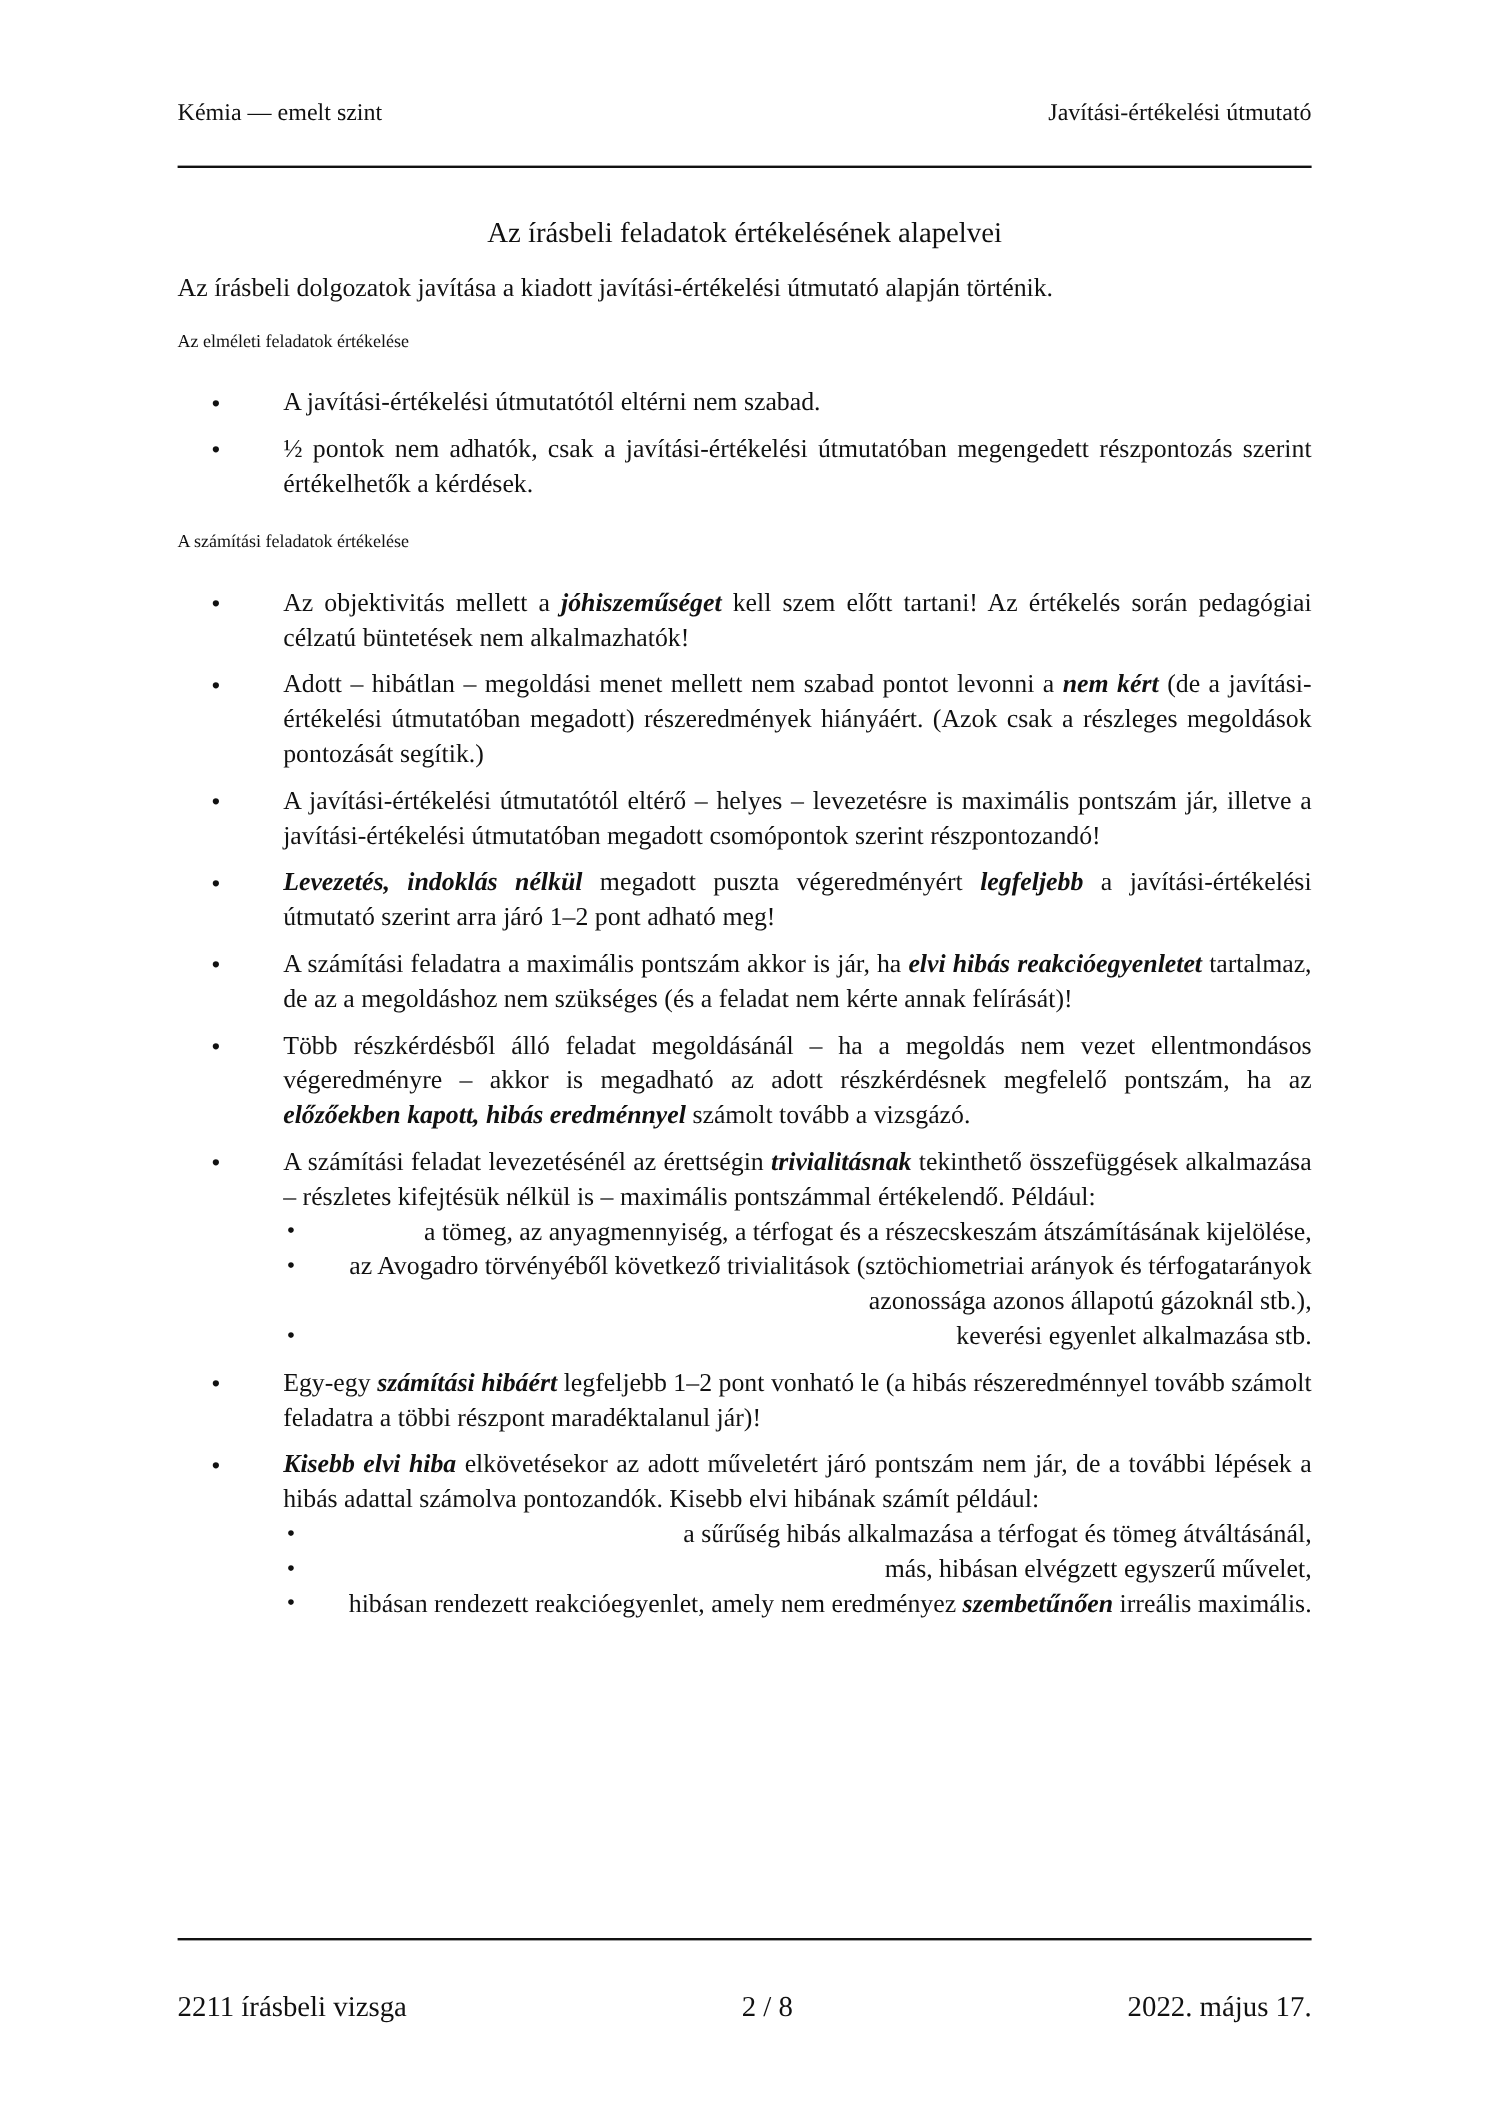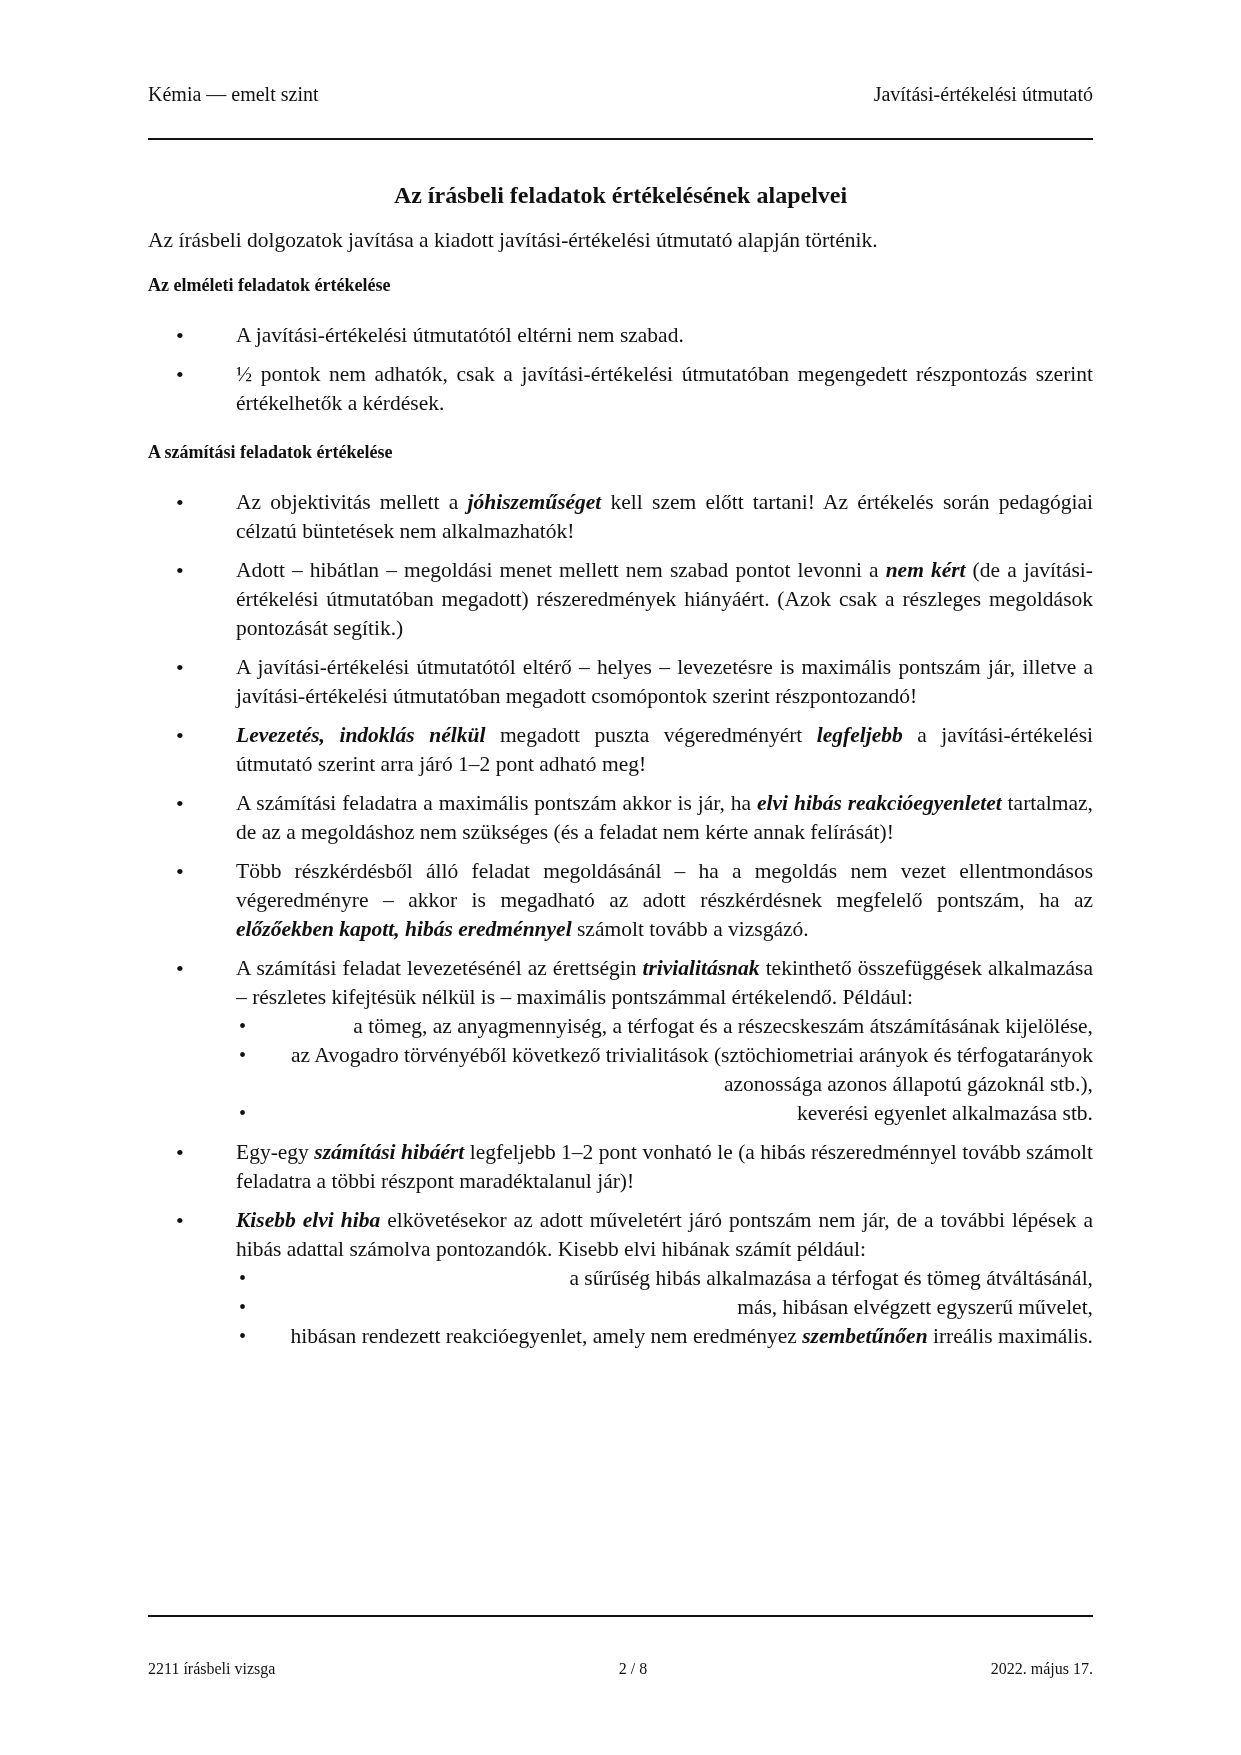--- a/index.html
+++ b/index.html
@@ -5,25 +5,25 @@
   html, body { margin: 0; padding: 0; background: #ffffff; }
   body {
     width: 1241px; height: 1755px; position: relative; overflow: hidden;
     font-family: "Liberation Serif", serif; color: #111111;
   }
   .page { position: absolute; left: 0; top: 0; width: 1241px; height: 1310px; }
   .hdr { position: absolute; top: 83px; left: 148px; right: 148px; font-size: 20px; display: flex; justify-content: space-between; }
   .rule { position: absolute; left: 148px; right: 148px; height: 2px; background: #111; }
   .rule.top { top: 138px; }
   .rule.bottom { top: 1615px; }
-  .ftr { position: absolute; top: 1660px; left: 148px; right: 148px; font-size: 16px; display: flex; justify-content: space-between; }
+  .ftr { position: absolute; top: 1660px; left: 148px; right: 148px; font-size: 24px; display: flex; justify-content: space-between; }
   .content { position: absolute; top: 180px; left: 148px; right: 148px; font-size: 21.5px; line-height: 29px; }
-  h1 { font-size: 24px; font-weight: bold; text-align: center; margin: 0 0 16px 0; line-height: 30px; }
+  h1 { font-size: 24px; font-weight: normal; text-align: center; margin: 0 0 16px 0; line-height: 30px; }
   p.intro { margin: 0 0 16px 0; }
-  h2 { font-size: 18px; font-weight: bold; margin: 0 0 21px 0; line-height: 29px; }
+  h2 { font-size: 15px; font-weight: normal; margin: 0 0 21px 0; line-height: 29px; }
   ul.main { list-style: none; margin: 0 0 20px 0; padding: 0; }
   ul.main > li { position: relative; padding-left: 88px; margin-bottom: 10px; text-align: justify; }
   ul.main > li::before { content: "•"; position: absolute; left: 28px; top: 0; font-size: 22px; }
   ul.sub { list-style: none; margin: 0; padding: 0; }
   ul.sub > li { position: relative; padding-left: 30px; text-align: right; }
   ul.sub > li::before { content: "•"; position: absolute; left: 3px; top: 0; font-size: 20px; }
   b.em, .bi { font-weight: bold; font-style: italic; }
 </style>
 </head>
 <body>

